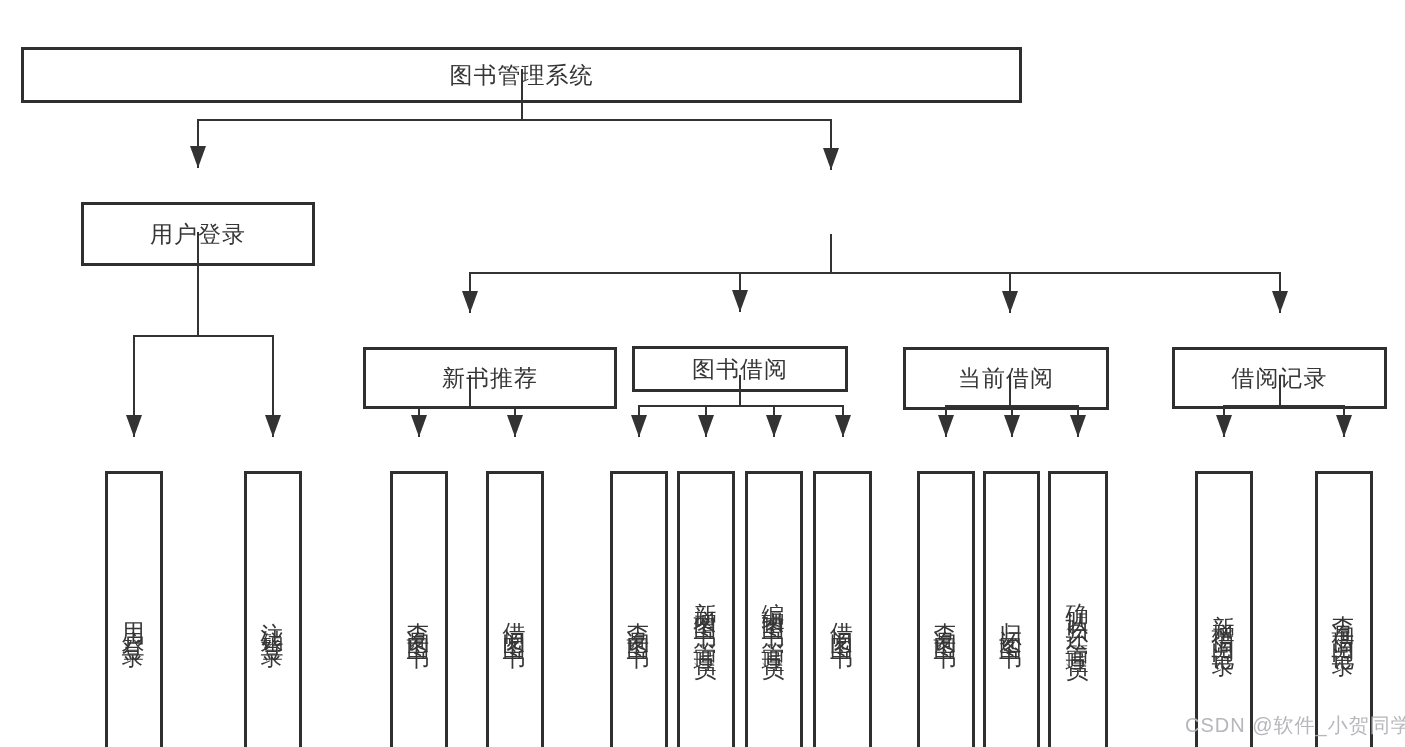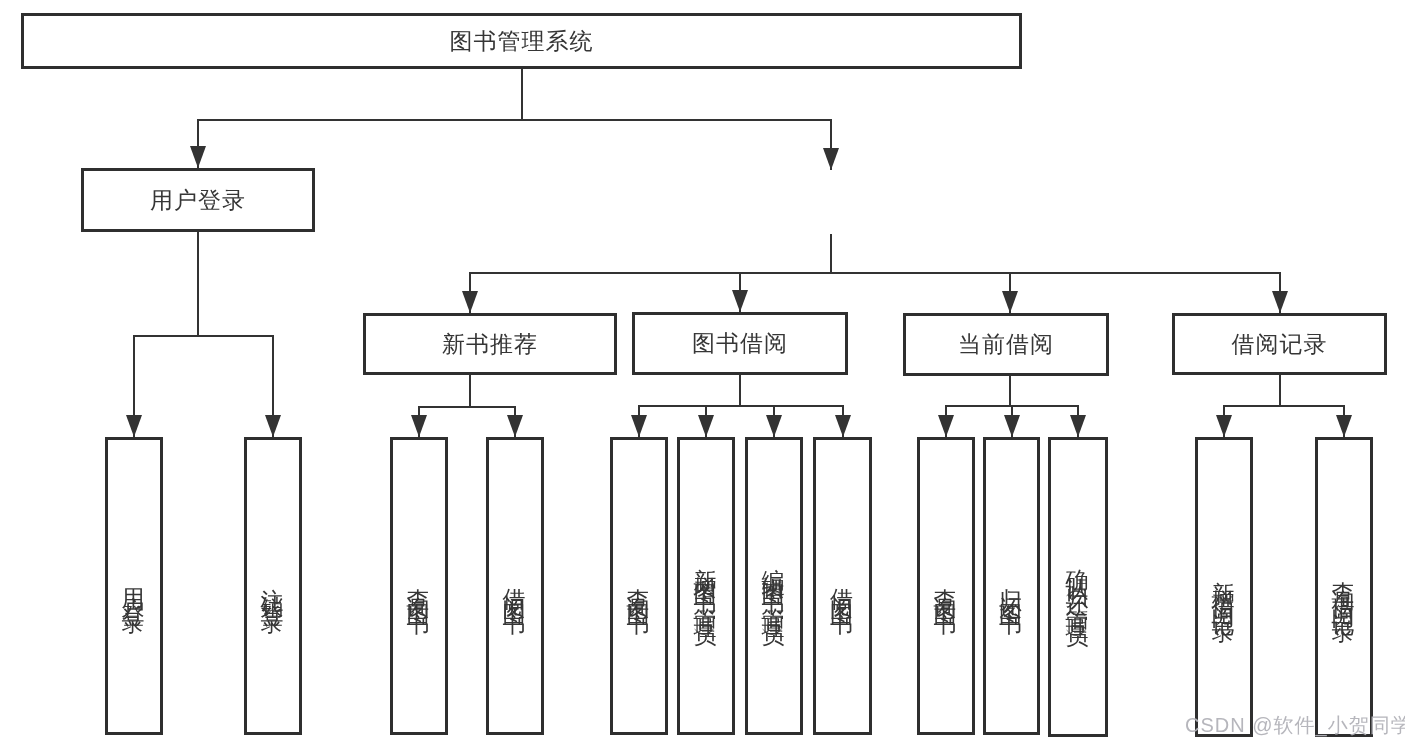--- a/index.html
+++ b/index.html
@@ -21,20 +21,21 @@
     border: 3px solid #2f2f2f;
     background: #ffffff;
     display: flex;
     align-items: center;
     justify-content: center;
     color: #363636;
     font-size: 23px;
     letter-spacing: 1px;
     text-align: center;
     overflow: hidden;
+    margin-top: 34px;
   }
   .node.vert {
     writing-mode: vertical-rl;
     text-orientation: mixed;
     letter-spacing: 8px;
     font-size: 23px;
   }
   .ln {
     position: absolute;
     background: #333333;
@@ -91,21 +92,21 @@
     <div class="ah" style="left: 1271.5px; top: 291px;"></div>
     <div class="node" style="left: 363px; top: 313px; width: 254px; height: 62px;">新书推荐</div>
     <div class="ln" style="left: 469px; top: 375px; width: 2px; height: 33px;"></div>
     <div class="ln" style="left: 418px; top: 406px; width: 98px; height: 2px;"></div>
     <div class="ln" style="left: 418px; top: 406px; width: 2px; height: 31px;"></div>
     <div class="ah" style="left: 411px; top: 415px;"></div>
     <div class="ln" style="left: 514px; top: 406px; width: 2px; height: 31px;"></div>
     <div class="ah" style="left: 507px; top: 415px;"></div>
     <div class="node vert" style="left: 390px; top: 437px; width: 58px; height: 298px;">查询图书</div>
     <div class="node vert" style="left: 486px; top: 437px; width: 58px; height: 298px;">借阅图书</div>
-    <div class="node" style="left: 632px; top: 312px; width: 216px; height: 63px;">图书借阅</div>
+    <div class="node" style="left: 632px; top: 312px; width: 216px; height: 46px;">图书借阅</div>
     <div class="ln" style="left: 739px; top: 375px; width: 2px; height: 32px;"></div>
     <div class="ln" style="left: 638px; top: 405px; width: 205.5px; height: 2px;"></div>
     <div class="ln" style="left: 638px; top: 405px; width: 2px; height: 32px;"></div>
     <div class="ah" style="left: 631px; top: 415px;"></div>
     <div class="ln" style="left: 705px; top: 405px; width: 2px; height: 32px;"></div>
     <div class="ah" style="left: 698px; top: 415px;"></div>
     <div class="ln" style="left: 773px; top: 405px; width: 2px; height: 32px;"></div>
     <div class="ah" style="left: 766px; top: 415px;"></div>
     <div class="ln" style="left: 841.5px; top: 405px; width: 2px; height: 32px;"></div>
     <div class="ah" style="left: 834.5px; top: 415px;"></div>

